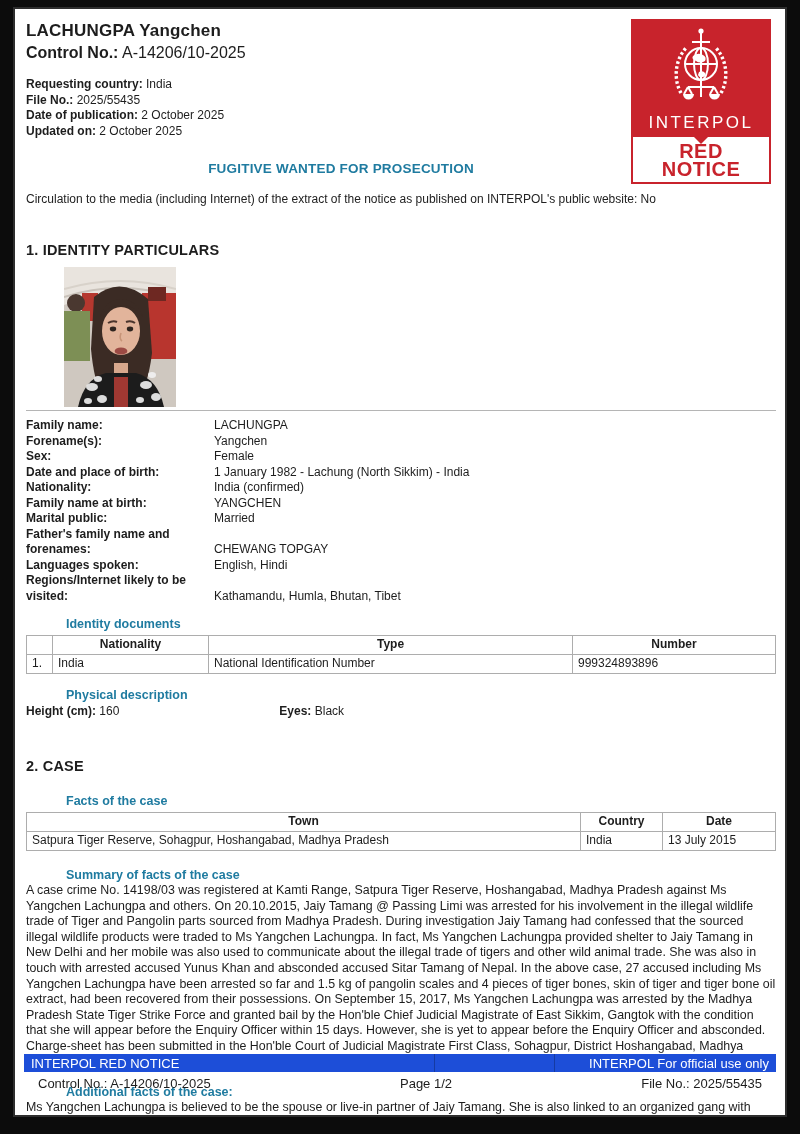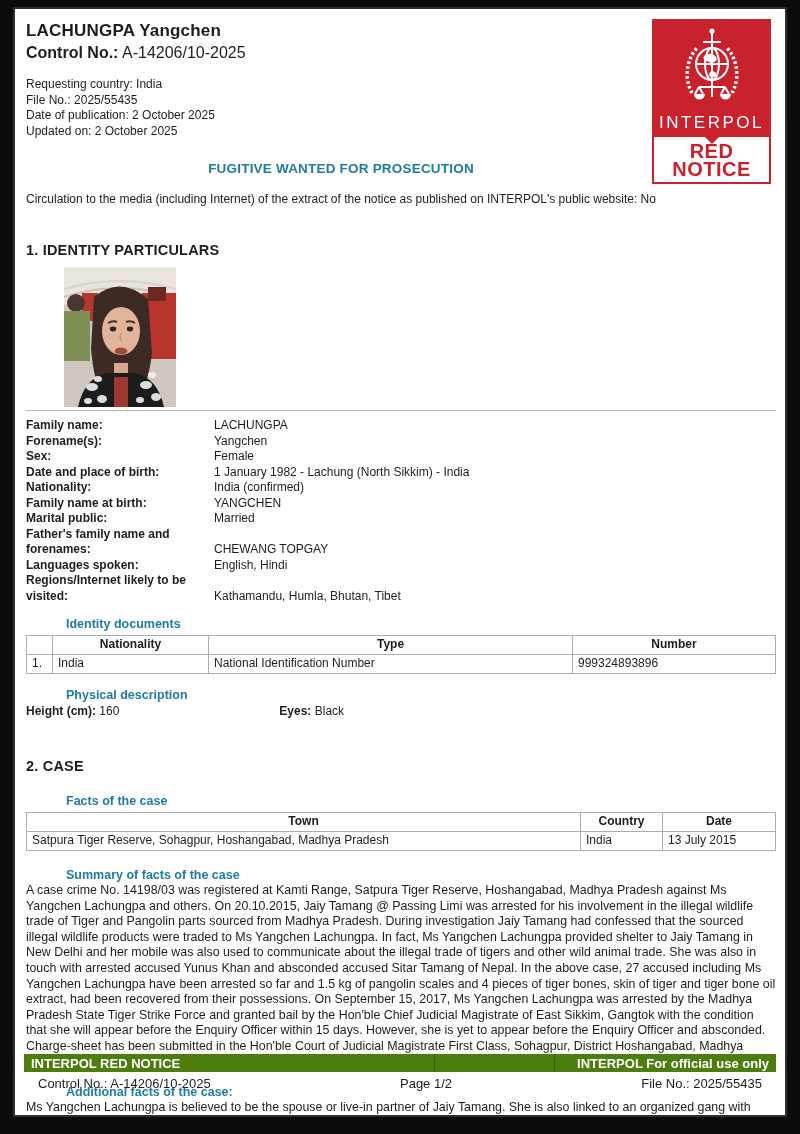--- a/index.html
+++ b/index.html
@@ -8,28 +8,28 @@
   .page {
     position: absolute; left: 13px; top: 7px; width: 774px; height: 1110px;
     background: #ffffff; border: 2px solid #2e2e2e;
     padding: 12px 9px 0 11px; color: #1d1d1d;
   }
   
   .page-title { font-size: 17px; font-weight: bold; letter-spacing: 0.2px; }
   .control-line { font-size: 16px; margin-top: 3px; }
   .control-line .lbl { font-weight: bold; }
   .meta-block { margin-top: 15px; font-size: 12px; line-height: 15.5px; }
-  .meta-row .lbl { font-weight: normal; }
+  .meta-row .lbl { font-weight: bold; }
   .banner {
     margin-top: 22px; margin-right: 120px; text-align: center;
     font-size: 13.5px; font-weight: bold; color: #1f7ba0; letter-spacing: 0.2px;
   }
   .circulation { margin-top: 16px; font-size: 12px; color: #222; }
   
-  .logo { position: absolute; top: 10px; right: 14px; width: 119px; border-radius: 22px; }
+  .logo { position: absolute; top: 10px; right: 14px; width: 140px; border-radius: 22px; }
   .logo-red { background: #c8232c; height: 116px; position: relative; text-align: center; padding-top: 6px; }
   .logo-org { color: #fff; font-size: 17px; letter-spacing: 2.5px; margin-top: -2px; font-weight: 400; }
   .logo-white { position: relative; border: 2px solid #c8232c; background: #fff; text-align: center; padding: 5px 0 4px; }
   .logo-white .tri { position: absolute; top: -1px; left: 50%; margin-left: -8px; width: 0; height: 0;
     border-left: 8px solid transparent; border-right: 8px solid transparent; border-top: 8px solid #c8232c; }
   .logo-notice { color: #c8232c; font-size: 20px; line-height: 18px; font-weight: 600; letter-spacing: 0.5px; }
   
   .h-section { font-size: 14.5px; font-weight: bold; letter-spacing: 0.2px; }
   .h-teal { font-size: 12.5px; font-weight: bold; color: #1f7ba0; padding-left: 40px; }
   .sec-identity { margin-top: 36px; }
@@ -55,23 +55,23 @@
   .phys-line { font-size: 12px; margin-top: 2px; }
   .phys-line .lbl { font-weight: bold; }
   .phys-height { display: inline-block; width: 250px; }
   .sec-case { margin-top: 40px; }
   .facts-title { margin-top: 20px; }
   .summary-title { margin-top: 17px; }
   .body-text { font-size: 12.4px; line-height: 15.6px; margin-top: 1px; color: #1d1d1d; }
   .additional-title { margin-top: 15px; }
   
   .footer { position: absolute; left: 9px; right: 9px; bottom: 24px; }
-  .red-bar { position: relative; background: #4d7c0f; color: #fff; height: 18px;
+  .red-bar { position: relative; background: #1d4ed8; color: #fff; height: 18px;
     display: flex; justify-content: space-between; align-items: center;
-    font-size: 13px; font-weight: bold; padding: 8px 7px; }
+    font-size: 13px; font-weight: normal; padding: 8px 7px; }
   .red-bar .divider { position: absolute; top: 0; bottom: 0; width: 1px; background: rgba(0,0,0,0.25); }
   .d1 { left: 54.5%; } .d2 { left: 70.5%; }
   .footer-row { display: flex; justify-content: space-between; align-items: center;
     font-size: 13px; padding: 4px 14px 0 14px; color: #1d1d1d; }
 </style>
 </head>
 <body>
 
 <div class="stage">
   <div class="page">

